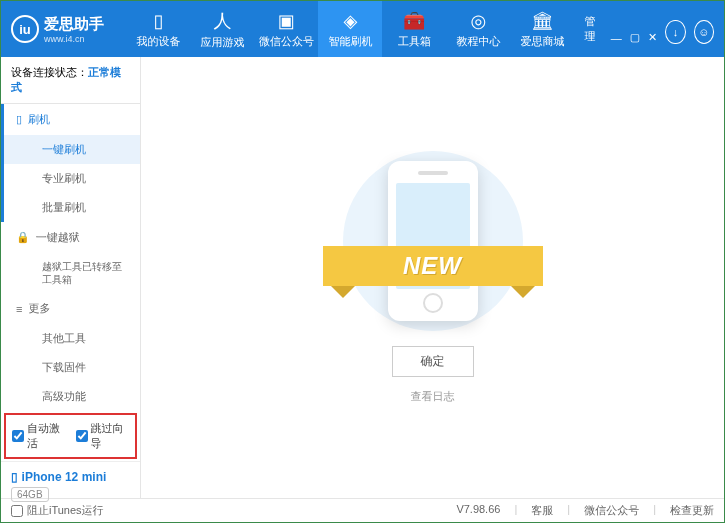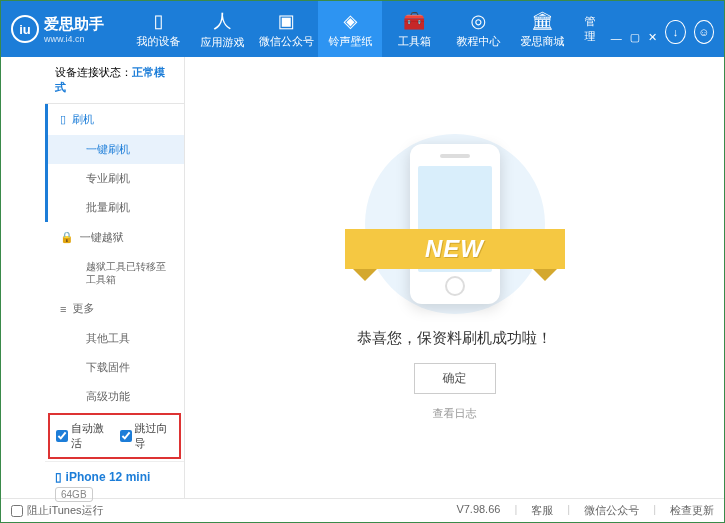--- a/index.html
+++ b/index.html
@@ -13,21 +13,21 @@
     
     .nav-tabs { display: flex; flex: 1; height: 100%; }
     .nav-tab { width: 64px; display: flex; flex-direction: column; align-items: center; justify-content: center; font-size: 11px; cursor: pointer; }
     .nav-tab.active { background: #2d94f2; }
     .nav-icon { font-size: 18px; margin-bottom: 2px; }
     
     .window-controls { display: flex; align-items: flex-end; gap: 8px; padding: 0 10px; font-size: 11px; }
     .win-btn { cursor: pointer; }
     .circle-btn { width: 24px; height: 24px; border: 1px solid white; border-radius: 50%; display: flex; align-items: center; justify-content: center; cursor: pointer; }
     
-    .body-area { display: flex; height: calc(100% - 56px - 24px); padding-left: 44px; }
+    .body-area { display: flex; height: calc(100% - 56px - 24px); }
     
     .sidebar { width: 140px; border-right: 1px solid #e5e5e5; display: flex; flex-direction: column; font-size: 11px; }
     .conn-status { padding: 8px 10px; font-size: 11px; border-bottom: 1px solid #e5e5e5; }
     .conn-status .mode { color: #1c7dd8; font-weight: bold; }
     
     .side-section { border-left: 3px solid transparent; }
     .side-section.active-section { border-left: 3px solid #1c7dd8; }
     .side-header { padding: 8px 12px; display: flex; align-items: center; gap: 6px; color: #666; cursor: pointer; }
     .side-header.blue { color: #1c7dd8; }
     .side-items { }
@@ -85,21 +85,21 @@
     <div class="nav-tab">
         <span class="nav-icon">人</span>
         <span>应用游戏</span>
       </div>
     <div class="nav-tab">
         <span class="nav-icon">▣</span>
         <span>微信公众号</span>
       </div>
     <div class="nav-tab active">
         <span class="nav-icon">◈</span>
-        <span>铃声壁纸</span>
+        <span>智能刷机</span>
       </div>
     <div class="nav-tab">
         <span class="nav-icon">🧰</span>
         <span>工具箱</span>
       </div>
     <div class="nav-tab">
         <span class="nav-icon">◎</span>
         <span>教程中心</span>
       </div>
     <div class="nav-tab">
@@ -181,21 +181,20 @@
   <div class="main">
     <div class="illustration">
       <div class="bg-circle"></div>
       <div class="phone">
           <div class="phone-screen"></div>
         </div>
       <div class="ribbon">
           <span class="ribbon-text">NEW</span>
         </div>
     </div>
-    <div class="success-msg">恭喜您，保资料刷机成功啦！</div>
     <button class="ok-btn">确定</button>
     <div class="log-link">查看日志</div>
   </div>
 </div>
 
 <div class="footer">
   <label class="footer-left">
     <input type="checkbox" class="chk" style="">
     <span>阻止iTunes运行</span>
   </label>

